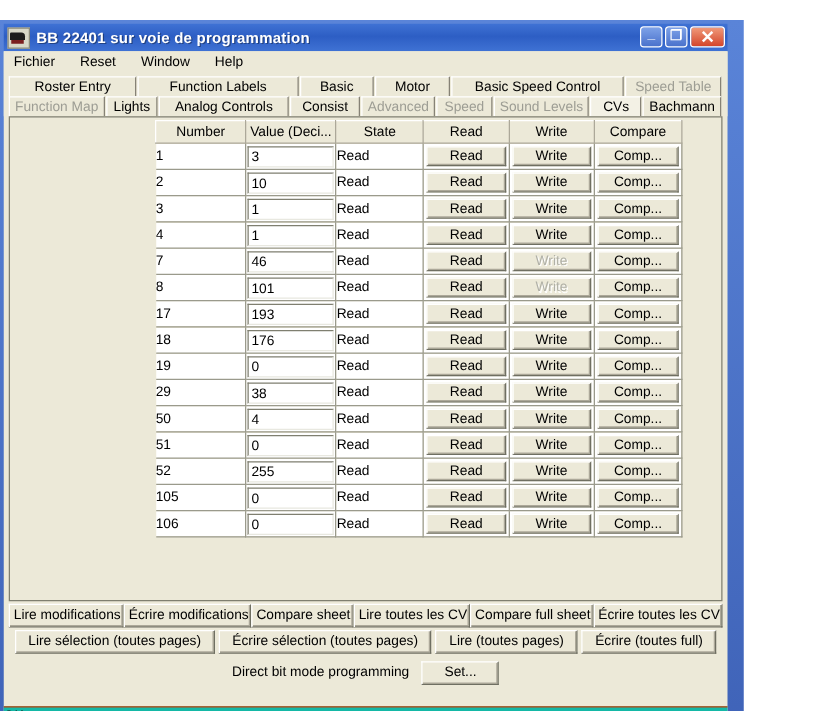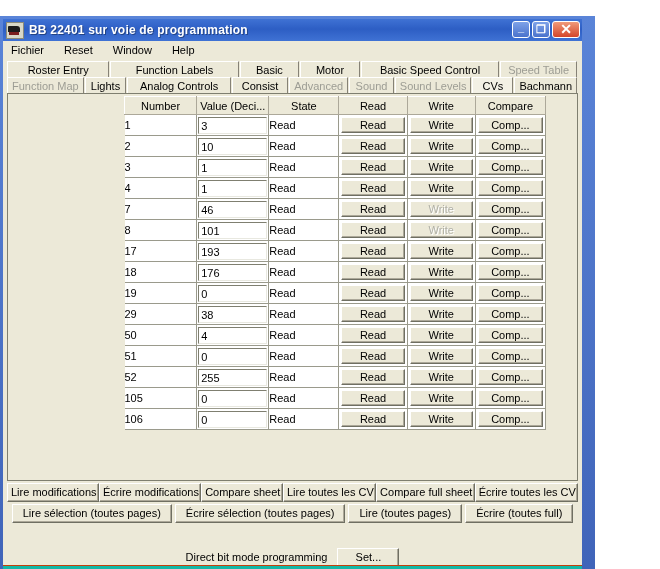--- a/index.html
+++ b/index.html
@@ -279,21 +279,21 @@
     overflow: hidden;
     padding: 0 3px;
   }
   .btnrow.row2 .pbtn { flex: 0 0 auto; padding: 0 10px; }
 
   .setrow {
     display: flex;
     align-items: center;
     justify-content: center;
     gap: 10px;
-    margin-top: 24px;
+    margin-top: 5px;
     height: 20px;
   }
   .setrow .lbl { font-size: 11px; }
   .setbtn {
     width: 62px;
     height: 19px;
     line-height: 17px;
     background: #ece9d8;
     border: 1px solid #ffffff;
     border-right-color: #6f6f62;
@@ -353,21 +353,21 @@
         <div class="tab" style="width:68px">Motor</div>
         <div class="tab" style="width:160px">Basic Speed Control</div>
         <div class="tab dim" style="width:88px">Speed Table</div>
       </div>
       <div class="tabrow">
         <div class="tab dim" style="width:94px">Function Map</div>
         <div class="tab" style="width:53px">Lights</div>
         <div class="tab" style="width:137px">Analog Controls</div>
         <div class="tab" style="width:73px">Consist</div>
         <div class="tab dim" style="width:70px">Advanced</div>
-        <div class="tab dim" style="width:57px">Sound</div>
+        <div class="tab dim" style="width:57px">Speed</div>
         <div class="tab dim" style="width:93px">Sound Levels</div>
         <div class="tab sel" style="width:52px">CVs</div>
         <div class="tab" style="width:72px">Bachmann</div>
       </div>
     </div>
 
     <div class="panel">
       <div class="table-wrap">
         <table class="cvtable">
           <colgroup>

